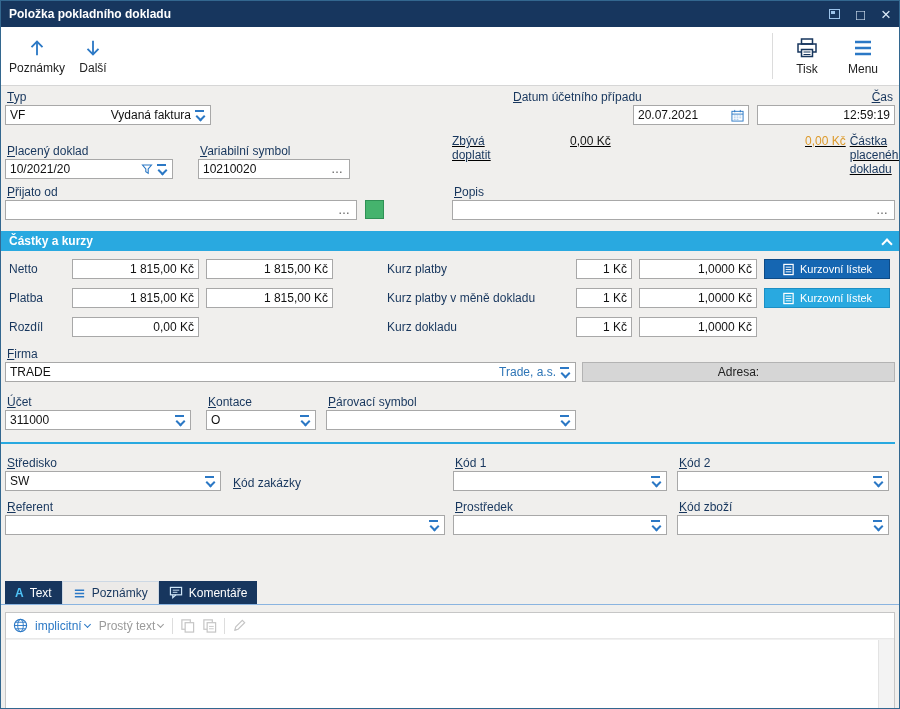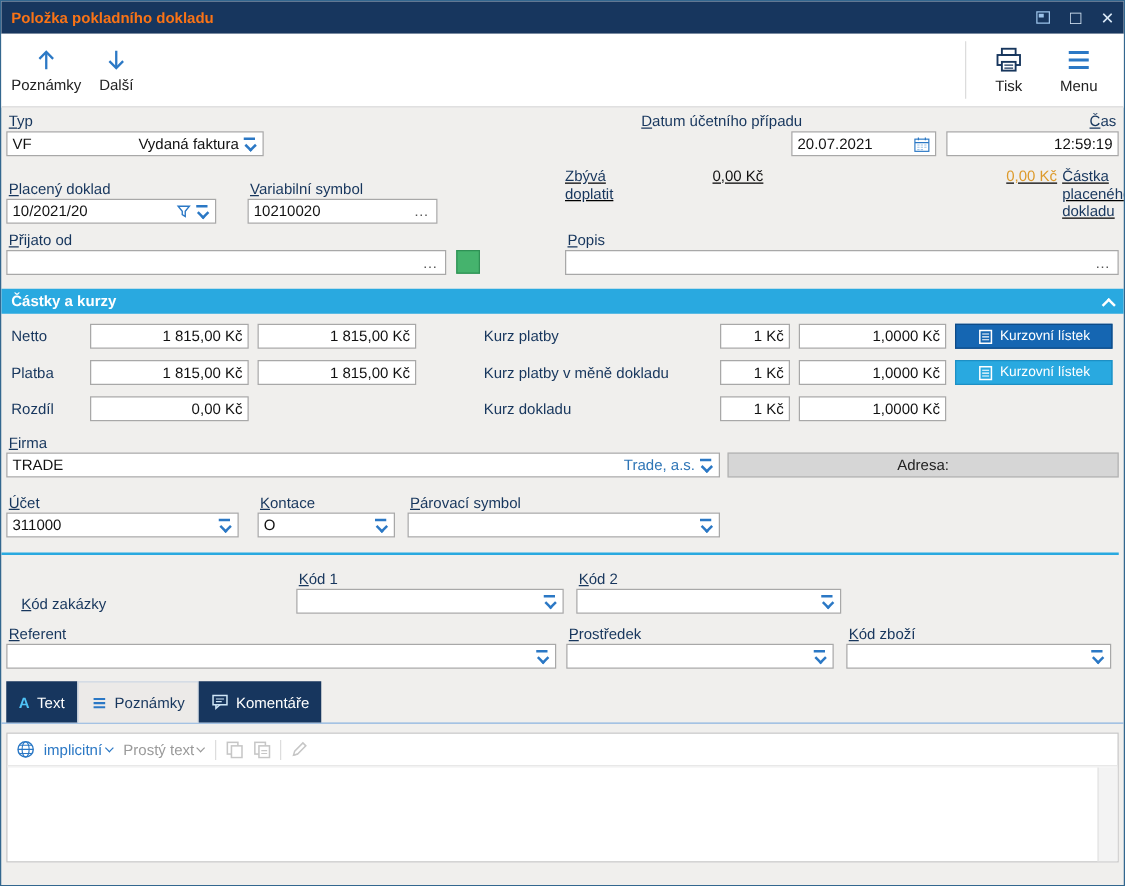--- a/index.html
+++ b/index.html
@@ -3,21 +3,21 @@
 <meta charset="utf-8">
 <style>
   * { box-sizing: border-box; margin: 0; padding: 0; }
   html,body { background:#8a8a8a; }
   body { font-family:"Liberation Sans", sans-serif; }
 
   .window { width:900px; height:709px; border:1px solid #33678f; background:#f0efed;
             display:flex; flex-direction:column; overflow:hidden; }
 
   
-  .titlebar { height:26px; background:#17365e; color:#f97316; display:flex; align-items:center;
+  .titlebar { height:26px; background:#17365e; color:#ffffff; display:flex; align-items:center;
               padding:0 8px; flex:0 0 auto; }
   .titlebar .title { font-size:12px; font-weight:bold; }
   .winctl { margin-left:auto; display:flex; align-items:center; gap:16px; }
   .wbtn { color:#dcebf9; font-size:14px; line-height:1; cursor:default; display:flex; align-items:center; }
   .ico-dock { width:11px; height:10px; border:1.5px solid #9cc3ea; position:relative; }
   .ico-dock::after { content:""; position:absolute; left:1px; top:1px; width:4px; height:3px; background:#9cc3ea; }
   .ico-max::before { content:"□"; font-size:15px; }
   .ico-close::before { content:"×"; font-size:17px; }
 
   
@@ -89,21 +89,21 @@
   
   .menerow { display:flex; align-items:center; margin-top:12px; padding-right:4px; }
   .meneline { flex:1; height:2px; background:#29a9e0; }
   .menebtn { width:227px; height:22px; background:#29a9e0; color:#fff; display:flex; align-items:center;
              justify-content:center; font-size:12px; position:relative; border:none; font-family:inherit; cursor:pointer; }
   .menebtn .arr { position:absolute; left:14px; font-size:15px; }
   .menebtn .arr::before { content:"←"; }
 
   
   .tabstrip { display:flex; margin-top:10px; padding-left:4px; border-bottom:1px solid #8ab4e0; }
-  .tab { height:33px; display:flex; align-items:center; gap:6px; padding:0 10px; font-size:12px; cursor:pointer; }
+  .tab { height:23px; display:flex; align-items:center; gap:6px; padding:0 10px; font-size:12px; cursor:pointer;margin-top:36px; }
   .tab.dark { background:#17365e; color:#fff; }
   .tab.light { background:#eceae8; color:#17365d; border:1px solid #cdd8e4; border-bottom:none; }
   .a-ico { color:#4fc3f7; font-weight:bold; font-size:12px; }
   .a-ico::before { content:"A"; }
 
   
   .editor { margin:7px 4px 0; background:#fff; border:1px solid #c6c6c6; height:104px;
             display:flex; flex-direction:column; }
   .edtb { height:26px; display:flex; align-items:center; gap:7px; padding:0 7px; border-bottom:1px solid #e8e8e8; }
   .edlang { color:#2b78c5; font-size:12px; display:flex; align-items:center; gap:3px; cursor:pointer; }
@@ -364,20 +364,27 @@
         </div>
       </div>
       <span class="sp"></span>
     </div>
 
     <div class="menerow">
       <div class="meneline"></div>
     </div>
 
     <div class="row" style="margin-top:12px">
+      <div class="fgroup" style="width:216px">
+        <span class="lbl hot">Středisko</span>
+        <div class="fld">
+          <span class="val">SW</span>
+          <span class="cmb"></span>
+        </div>
+      </div>
       <div style="width:10px"></div>
       <div class="fgroup" style="width:214px">
         <span class="lbl hot">Kód zakázky</span>
       </div>
       <div style="width:8px"></div>
       <div class="fgroup" style="width:214px">
         <span class="lbl hot">Kód 1</span>
         <div class="fld">
           <span class="val"></span>
           <span class="cmb"></span>

